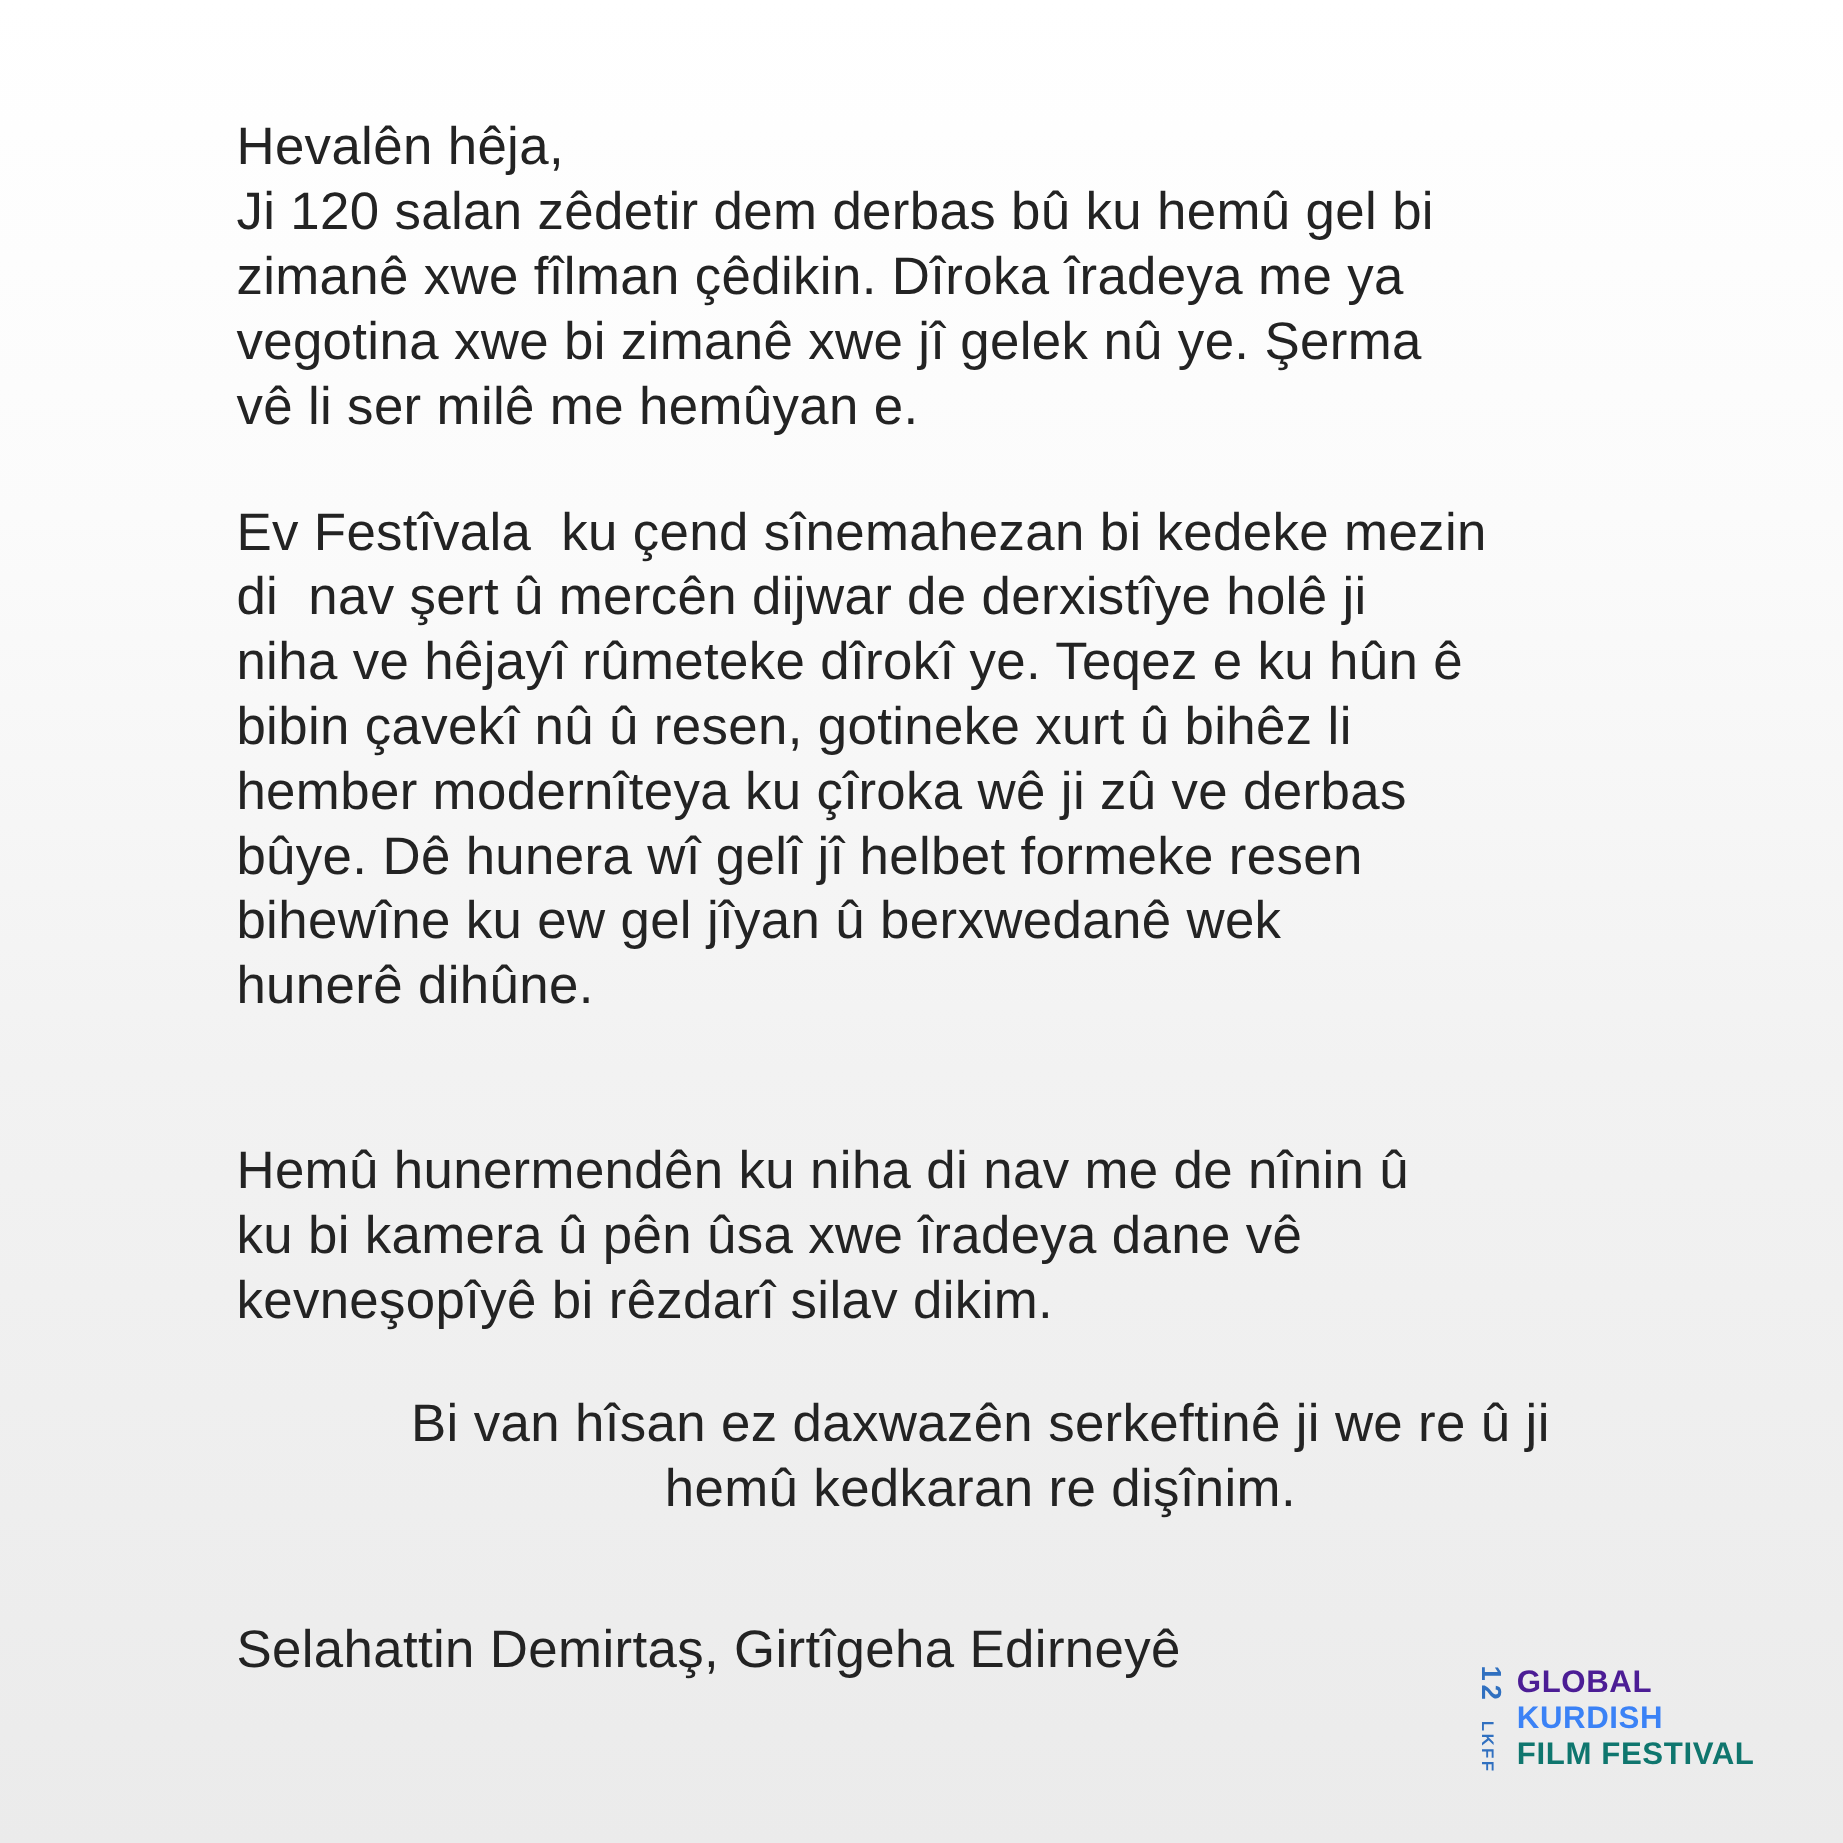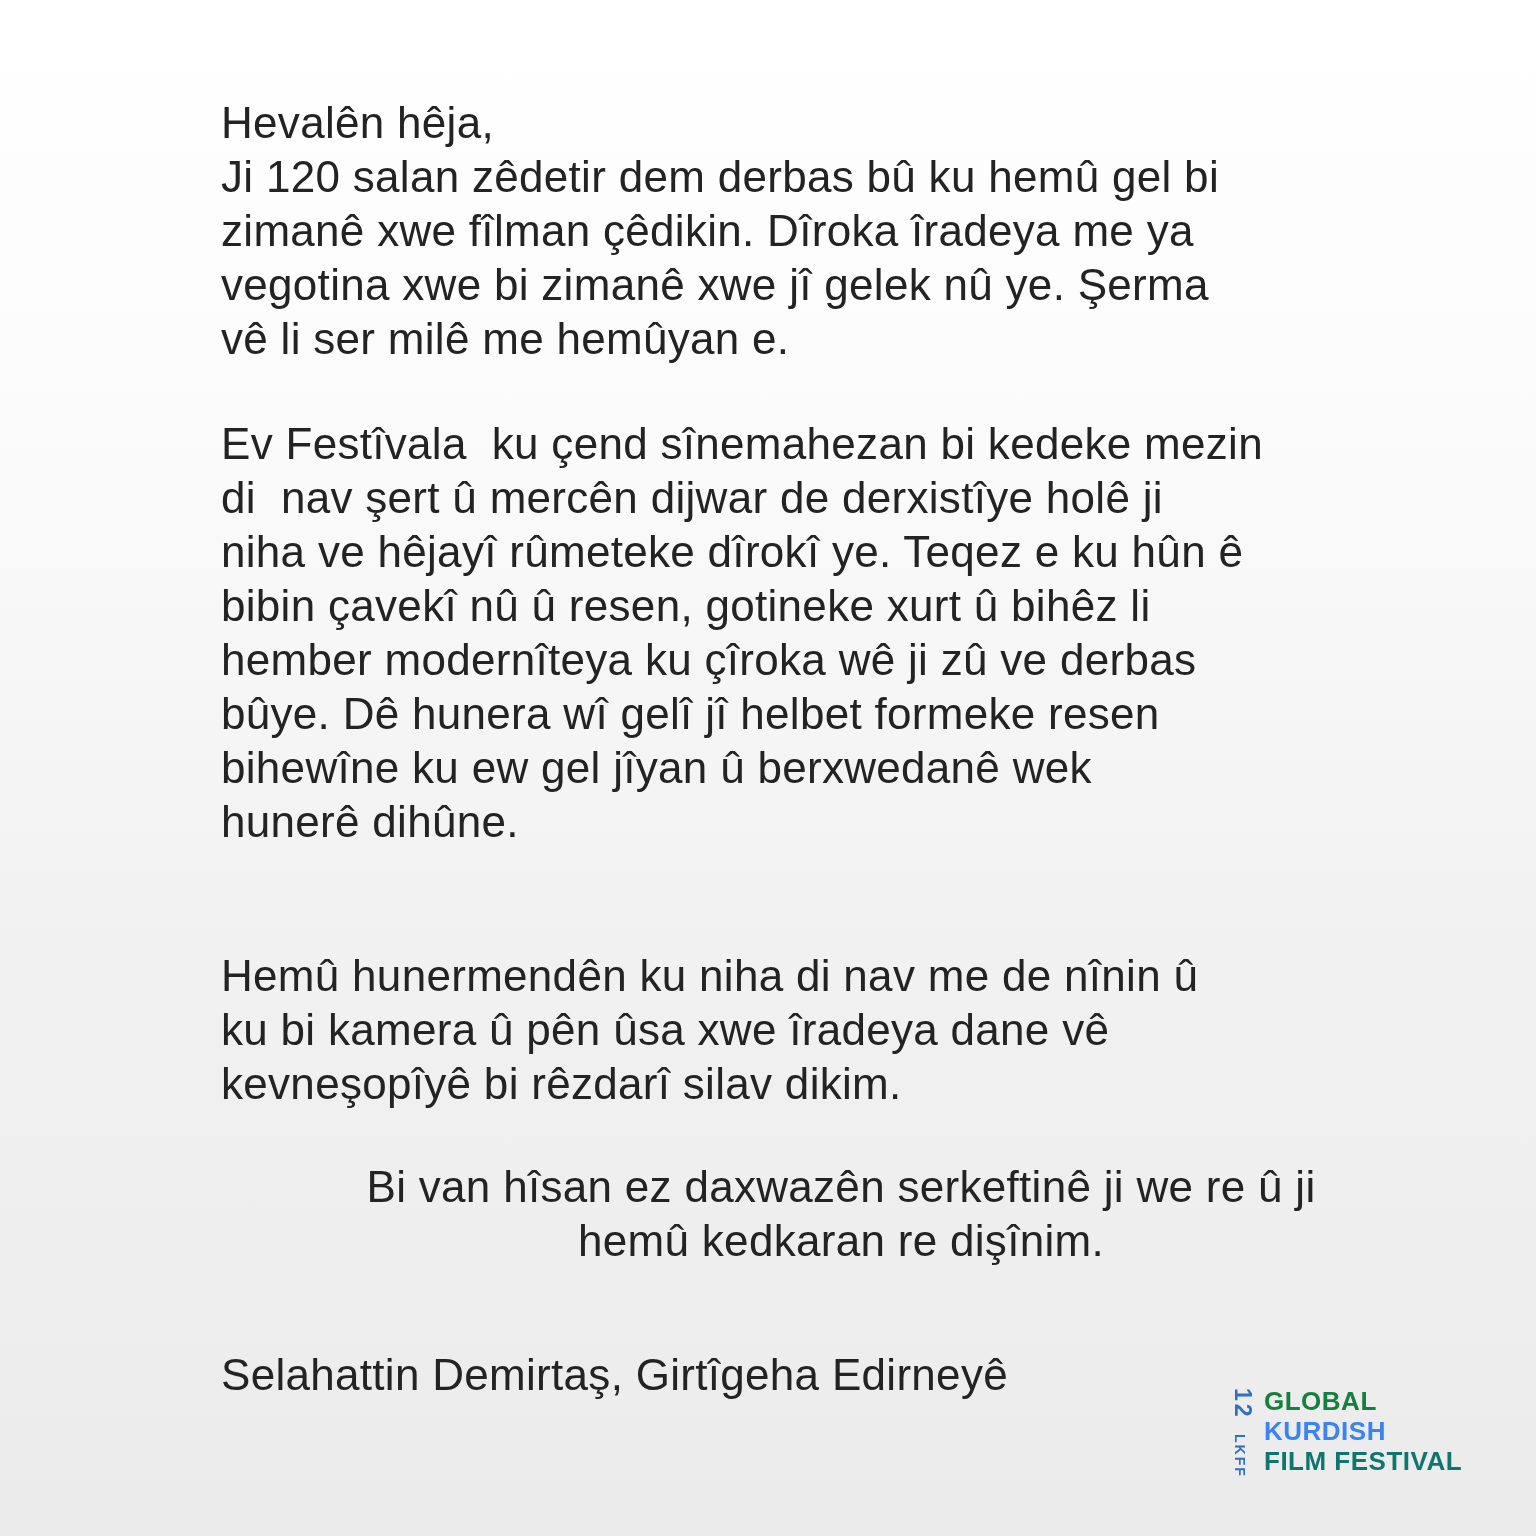--- a/index.html
+++ b/index.html
@@ -12,21 +12,20 @@
   }
   .para {
     position: absolute;
     left: 197px;
     width: 1240px;
     font-size: 44px;
     line-height: 54px;
     font-weight: 300;
     letter-spacing: 0.3px;
     color: #232323;
-    margin-left: 24px;
   }
   .para .line { white-space: pre; }
   #p1 { top: 96px; }
   #p2 { top: 417px; }
   #p3 { top: 949px; }
   #p4 { top: 1160px; text-align: center; }
   #sig { top: 1348px; }
 
   .logo {
     position: absolute;
@@ -97,17 +96,17 @@
 <section class="para" id="sig">
   <div class="line">Selahattin Demirtaş, Girtîgeha Edirneyê</div>
 </section>
 
 <div class="logo" style="color: rgb(48, 112, 192);">
   <div class="logo-vert" style="color: rgb(48, 112, 192);">
     <span class="num" style="color: rgb(48, 112, 192);">12</span>
     <span class="acr" style="color: rgb(48, 112, 192);">LKFF</span>
   </div>
   <div class="logo-name" style="color: rgb(48, 112, 192);">
-    <div style="color: #15803d;">GLOBAL</div>
+    <div style="color: #4c1d95;">GLOBAL</div>
     <div style="color: #3b82f6;">KURDISH</div>
     <div style="color: #0f766e;">FILM FESTIVAL</div>
   </div>
 </div>
 
 </body></html>

